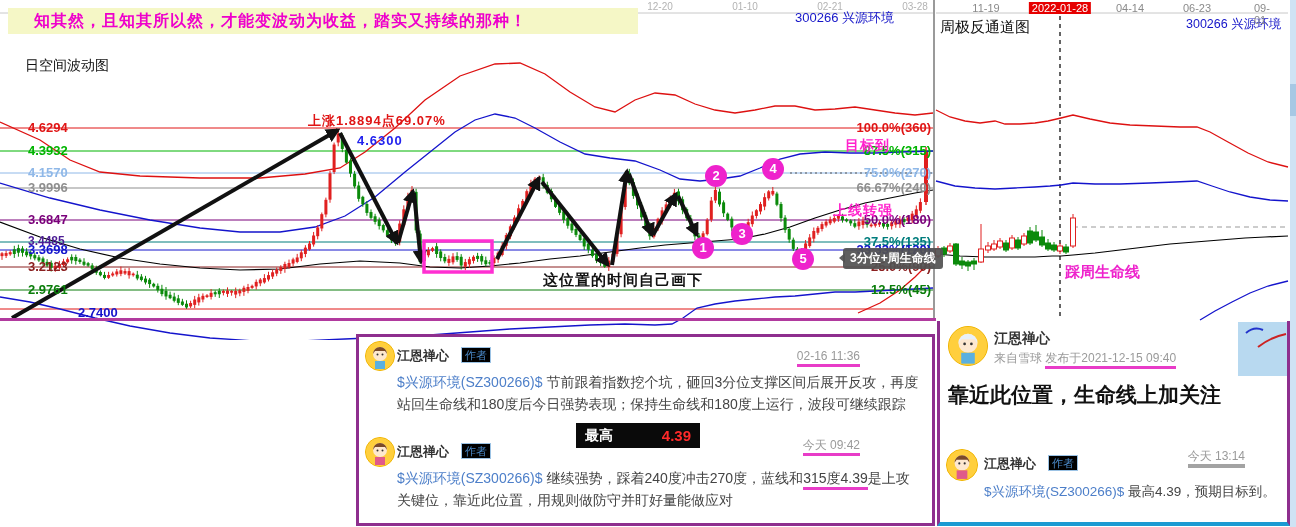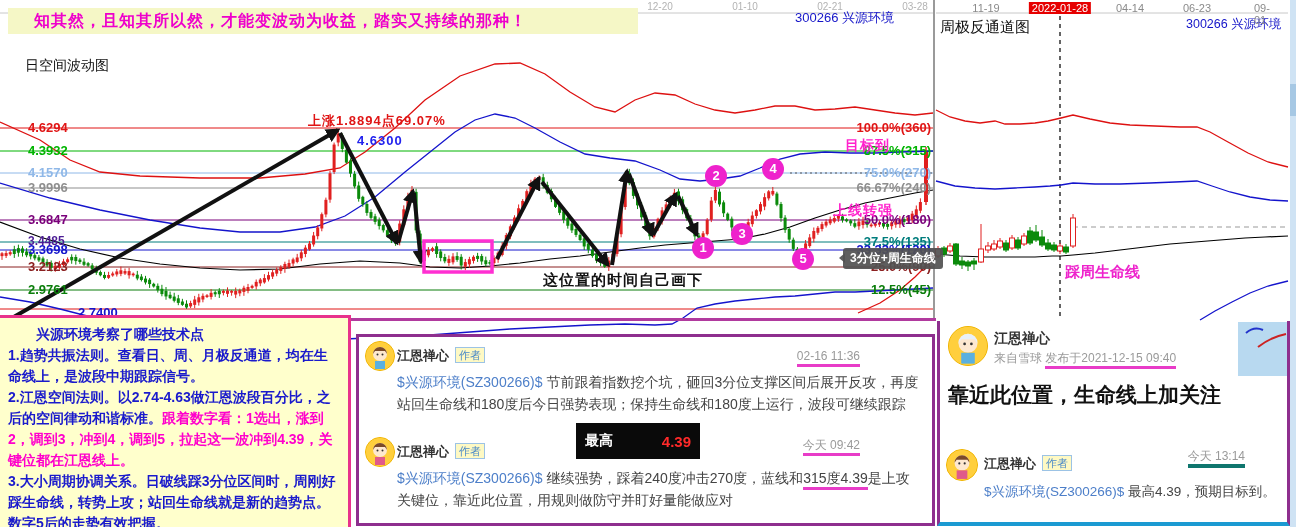--- a/index.html
+++ b/index.html
@@ -31,28 +31,28 @@
          padding:6px 8px 0 8px;box-sizing:border-box;
          font-size:14px;font-weight:bold;line-height:21px;color:#1a1acc;white-space:pre-wrap;}
   .notes .mag{color:#ff00cc;}
 
   
   .cpanel{position:absolute;left:356px;top:334px;width:579px;height:192px;background:#fff;
           border:3px solid #8e2f8e;box-sizing:border-box;}
   .avatar{position:absolute;border-radius:50%;background:#ffcf3d;overflow:hidden;border:1px solid #f0b400;}
   .avatar svg{display:block;}
   .uname{position:absolute;color:#333;font-size:13px;font-weight:bold;white-space:nowrap;}
-  .badge{display:inline-block;margin-left:6px;color:#4a89c8;font-size:11px;font-weight:normal;
-         border:1px solid #9cc3e5;background:#fef9c3;padding:0 3px;line-height:14px;vertical-align:1px;}
+  .badge{display:inline-block;margin-left:12px;color:#4a89c8;font-size:11px;font-weight:normal;
+         border:1px solid #9cc3e5;background:#000000;padding:0 3px;line-height:14px;vertical-align:1px;}
   .ctime{position:absolute;color:#9a9a9a;font-size:12px;font-weight:normal;white-space:nowrap;}
   .u-mag{border-bottom:3px solid #e83cc8;padding-bottom:1px;}
-  .u-mag4{border-bottom:4px solid #0f766e;padding-bottom:1px;}
+  .u-mag4{border-bottom:4px solid #a3a3a3;padding-bottom:1px;}
   .cbody{position:absolute;color:#444;font-size:14px;line-height:22px;}
   .slink{color:#4d7fc9;text-decoration:none;}
-  .hibox{position:absolute;left:217px;top:86px;width:124px;height:36px;background:#0a0a0a;
+  .hibox{position:absolute;left:217px;top:86px;width:124px;height:25px;background:#0a0a0a;
          display:flex;align-items:center;justify-content:space-between;padding:0 9px;box-sizing:border-box;}
   .hibox .hl-l{color:#fff;font-size:14px;font-weight:bold;}
   .hibox .hl-v{color:#ff2a2a;font-size:15px;font-weight:bold;}
 
   
   .ppanel{position:absolute;left:937px;top:321px;width:353px;height:205px;background:#fff;
           border-left:3px solid #8e2f8e;border-right:3px solid #8e2f8e;border-bottom:4px solid #1b9ad2;
           box-sizing:border-box;}
   .ptitle{position:absolute;left:8px;top:60px;color:#111;font-size:21px;font-weight:bold;white-space:nowrap;}
   .psub{position:absolute;left:54px;top:29px;color:#9a9a9a;font-size:12px;white-space:nowrap;}
@@ -651,24 +651,20 @@
       <div class="circle" style="left: 692px; top: 237px;">1</div>
       <div class="circle" style="left: 705px; top: 165px;">2</div>
       <div class="circle" style="left: 731px; top: 223px;">3</div>
       <div class="circle" style="left: 762px; top: 158px;">4</div>
       <div class="circle" style="left: 792px; top: 248px;">5</div>
       <div class="tooltip" style="left: 843px; top: 248px;">3分位+周生命线</div>
     </div>
 
   <div class="sep-band"></div>
 
-  <div class="notes"><span>　　兴源环境考察了哪些技术点
-1.趋势共振法则。查看日、周、月极反通道，均在生命线上，是波段中期跟踪信号。
-2.江恩空间法则。以2.74-4.63做江恩波段百分比，之后的空间律动和谐标准。</span><span class="mag">跟着数字看：1选出，涨到2，调到3，冲到4，调到5，拉起这一波冲到4.39，关键位都在江恩线上。</span><span>
-3.大小周期协调关系。日破线踩3分位区间时，周刚好踩生命线，转势上攻；站回生命线就是新的趋势点。数字5后的走势有效把握。</span></div>
 
   <div class="cpanel">
 
     <div class="avatar" style="left:6px;top:4px;width:28px;height:28px">
       <svg width="28" height="28" viewBox="0 0 28 28">
         <circle cx="14" cy="14" r="14" fill="#ffcf3d"></circle>
           <circle cx="14" cy="12" r="7" fill="#fde8d0"></circle>
         <path d="M7,12 a7,7 0 0 1 14,0 l-2,-3 h-10 z" fill="#7a4a2a"></path>
         <circle cx="11.5" cy="12.5" r="1" fill="#333"></circle>
           <circle cx="16.5" cy="12.5" r="1" fill="#333"></circle>

